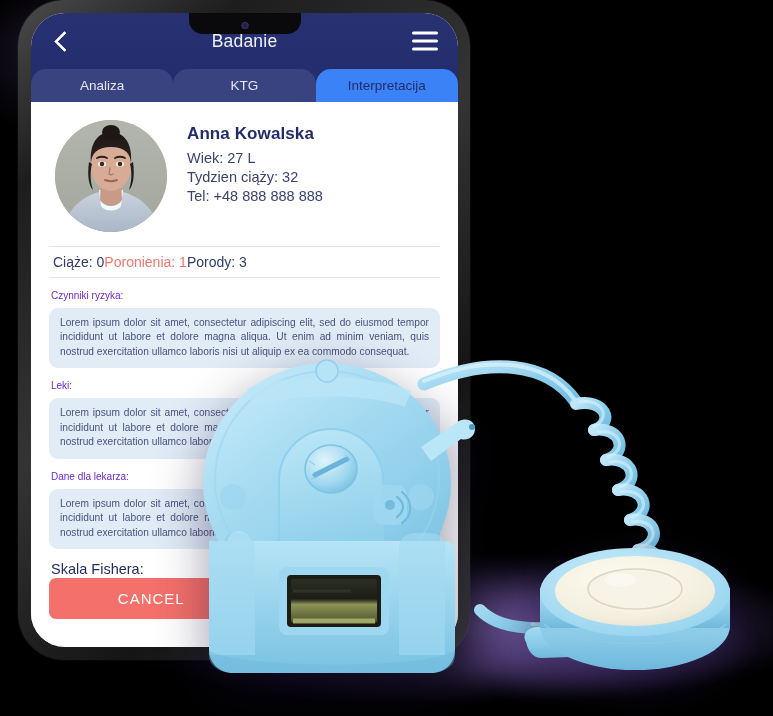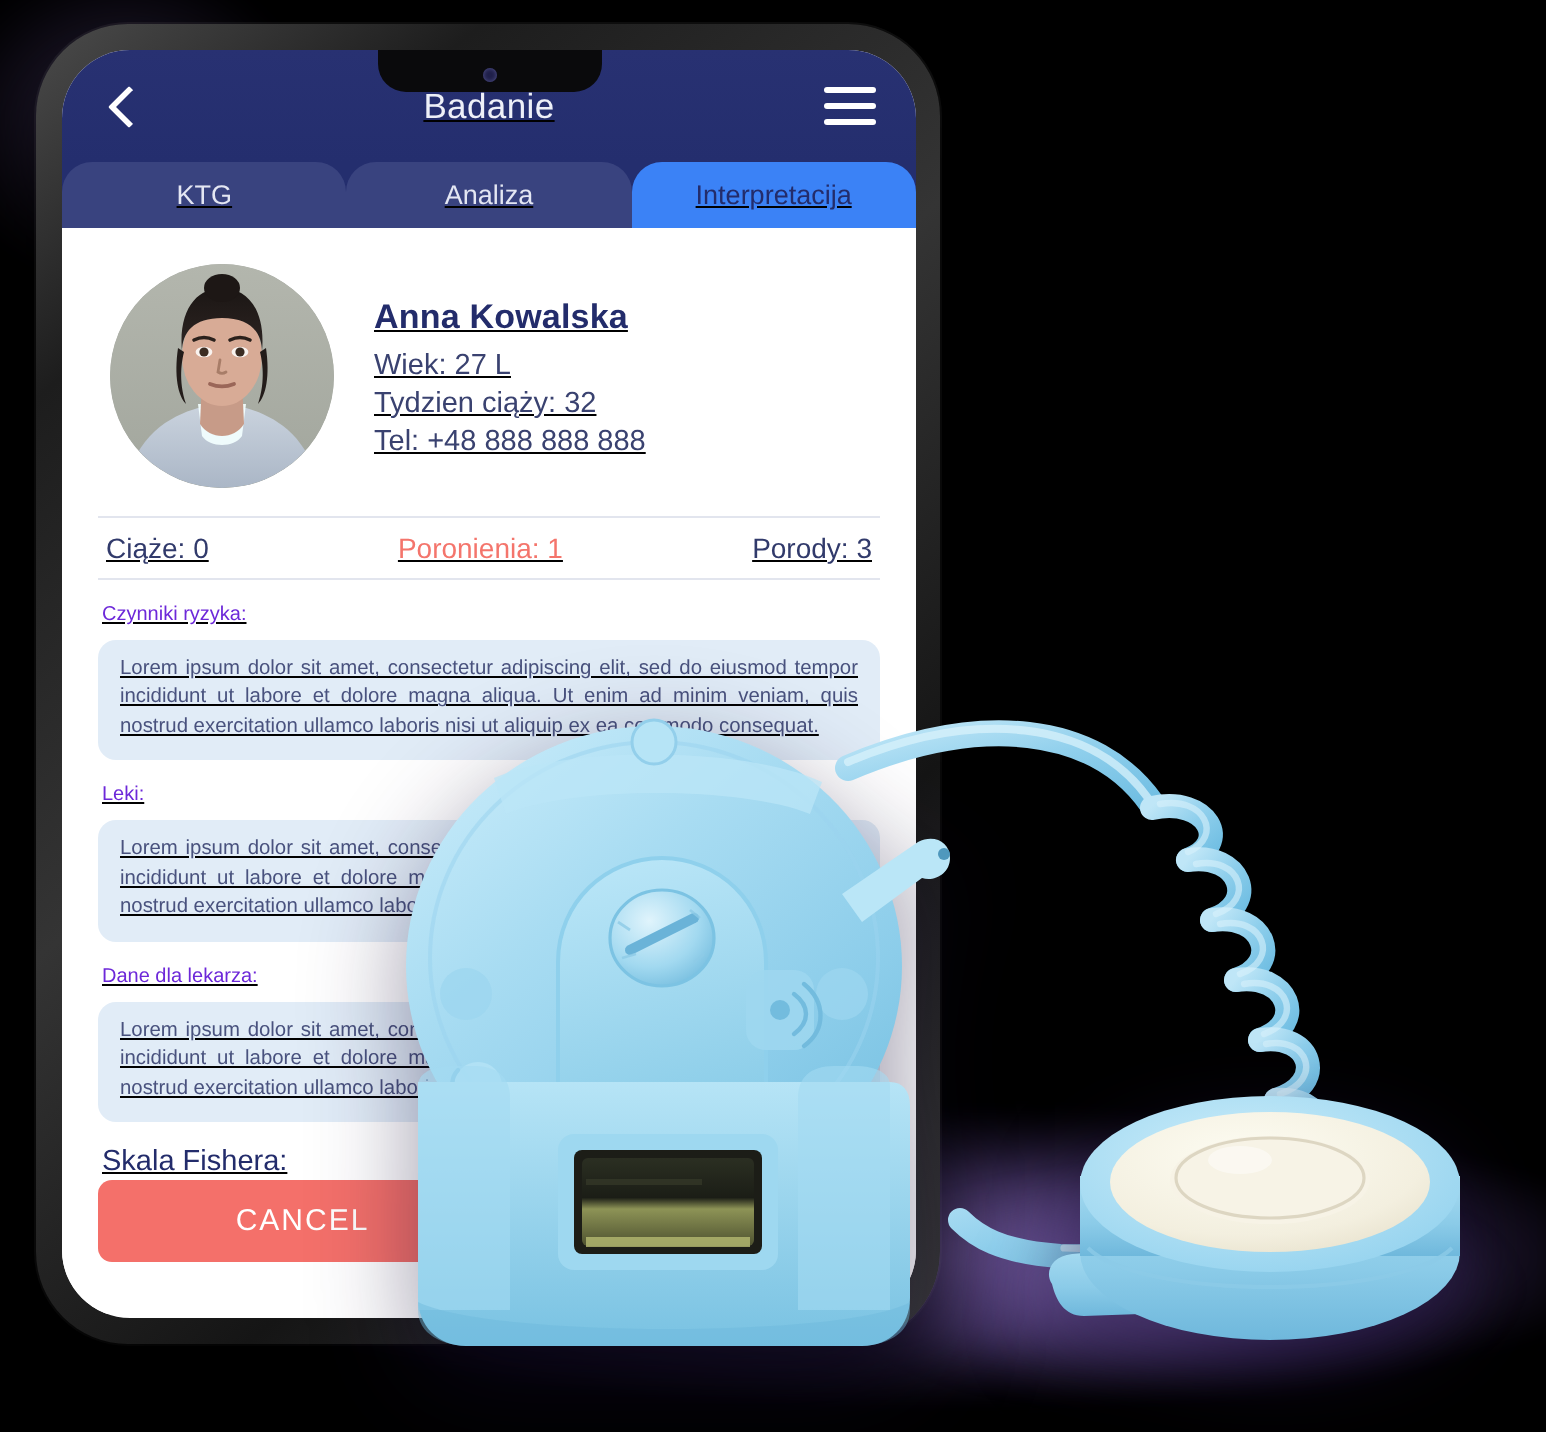--- a/index.html
+++ b/index.html
@@ -57,28 +57,27 @@
                  rgba(64,50,96,0.24) 50%,
                  rgba(0,0,0,0) 80%);
     filter: blur(10px);
     pointer-events: none;
   }
 
   
   #phone {
     position: absolute;
     left: 18px;
-    top: 12px;
+    top: 0;
     width: 452px;
     height: 660px;
     border-radius: 46px;
     background: linear-gradient(140deg, #4b4b4b 0%, #1d1d1d 18%, #343434 45%, #151515 72%, #3a3a3a 100%);
     padding: 13px 12px 13px 13px;
     box-shadow: 0 26px 48px rgba(0,0,0,0.80), 0 0 0 1px rgba(255,255,255,0.06);
-    text-decoration: underline;
   }
   #screen {
     position: relative;
     width: 100%;
     height: 100%;
     border-radius: 34px;
     overflow: hidden;
     background: #ffffff;
   }
   .notch {
@@ -195,21 +194,21 @@
     border-radius: 22px 22px 0 0;
     margin-top: -2px;
     padding: 16px 18px 0 18px;
     overflow: hidden;
     z-index: 10;
   }
 
   
   .patient {
     display: flex;
-    align-items: center;
+    align-items: flex-start;
     gap: 20px;
     padding: 4px 0 12px 6px;
   }
   .avatar {
     width: 112px;
     height: 112px;
     border-radius: 50%;
     flex: 0 0 112px;
     overflow: hidden;
     background: #a9aca5;
@@ -225,21 +224,20 @@
   }
   .patient-line {
     color: #3a4270;
     font-size: 14.5px;
     line-height: 1.32;
   }
 
   
   .stats {
     display: flex;
-    justify-content: space-between;
     align-items: center;
     border-top: 1px solid #e2e5ee;
     border-bottom: 1px solid #e2e5ee;
     padding: 7px 4px 7px 4px;
     margin: 2px 0 12px 0;
   }
   .stat { font-size: 14px; color: #313a6b; }
   .stat.warn { color: #f4756c; }
 
   
@@ -349,22 +347,22 @@
       <div class="back-chevron"></div>
       <div class="app-title">Badanie</div>
       <div class="hamburger">
         <span></span>
         <span></span>
         <span></span>
       </div>
     </div>
 
     <div class="tabbar">
+      <div class="tab">Analiza</div>
       <div class="tab">KTG</div>
-      <div class="tab">Analiza</div>
       <div class="tab active">Interpretacija</div>
     </div>
 
     <div class="content">
 
       <div class="patient">
         <div class="avatar">
           <svg viewBox="0 0 112 112" width="112" height="112">
             <defs>
               <clipPath id="circ">

